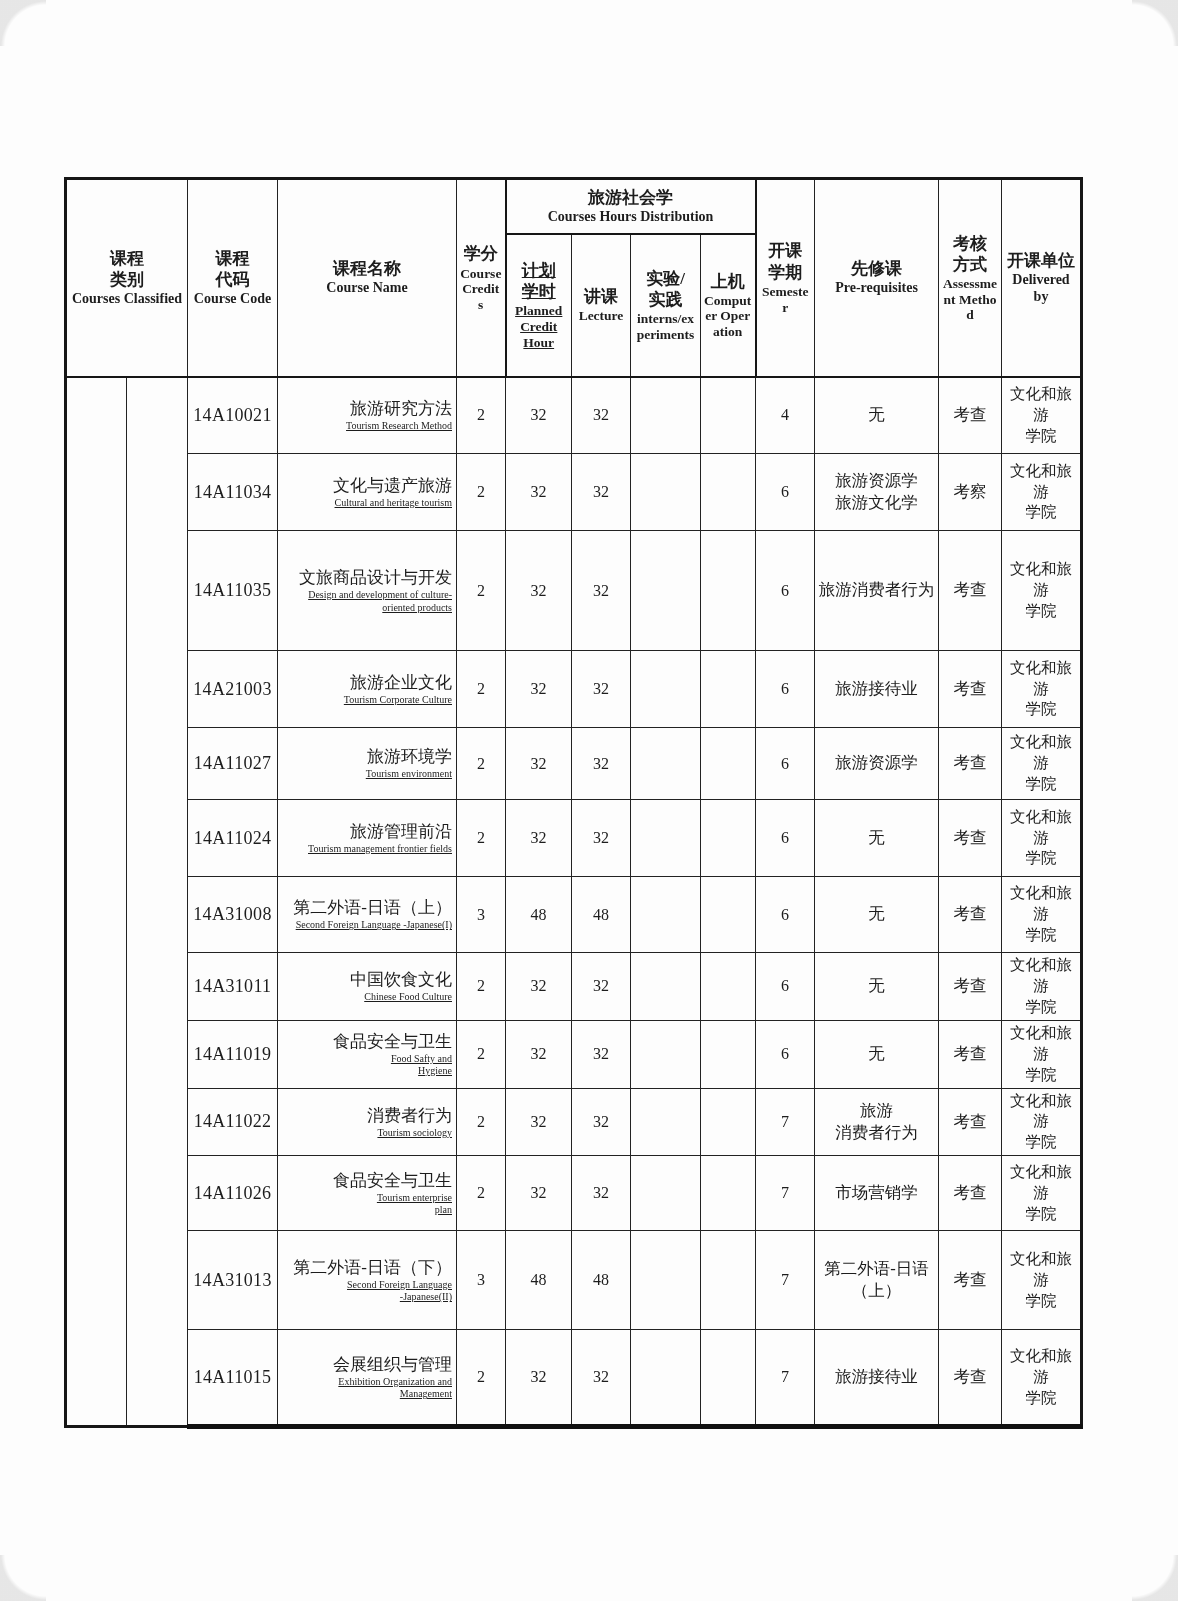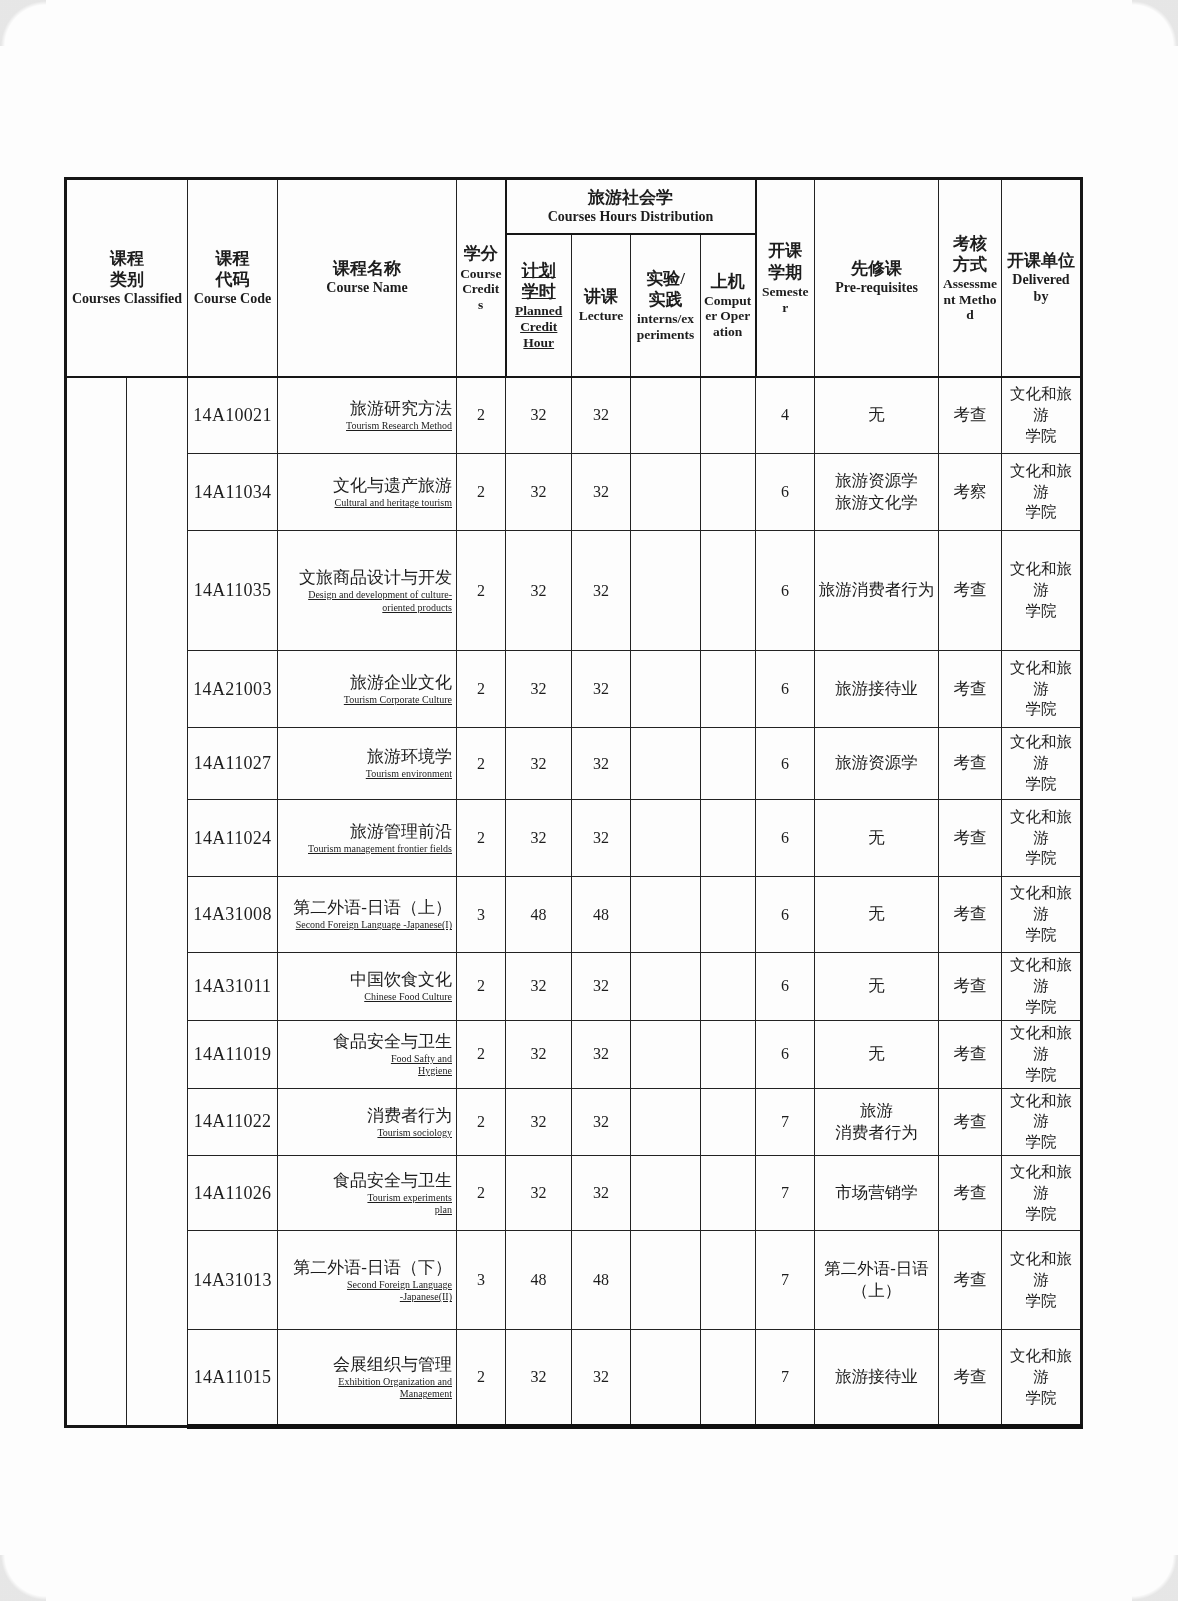--- a/index.html
+++ b/index.html
@@ -304,21 +304,21 @@
         <td class="zh-cell pre">旅游
 消费者行为</td>
         <td class="zh-cell">考查</td>
         <td class="deliv-cell pre">文化和旅游
 学院</td>
       </tr>
       <tr class="r11">
         <td class="code-cell">14A11026</td>
         <td class="name-cell">
           <div class="name-zh pre">食品安全与卫生</div>
-          <div class="name-en pre">Tourism experiments
+          <div class="name-en pre">Tourism enterprise
 plan</div>
         </td>
         <td class="num-cell">2</td>
         <td class="num-cell">32</td>
         <td class="num-cell">32</td>
         <td></td>
         <td></td>
         <td class="num-cell">7</td>
         <td class="zh-cell pre">市场营销学</td>
         <td class="zh-cell">考查</td>

